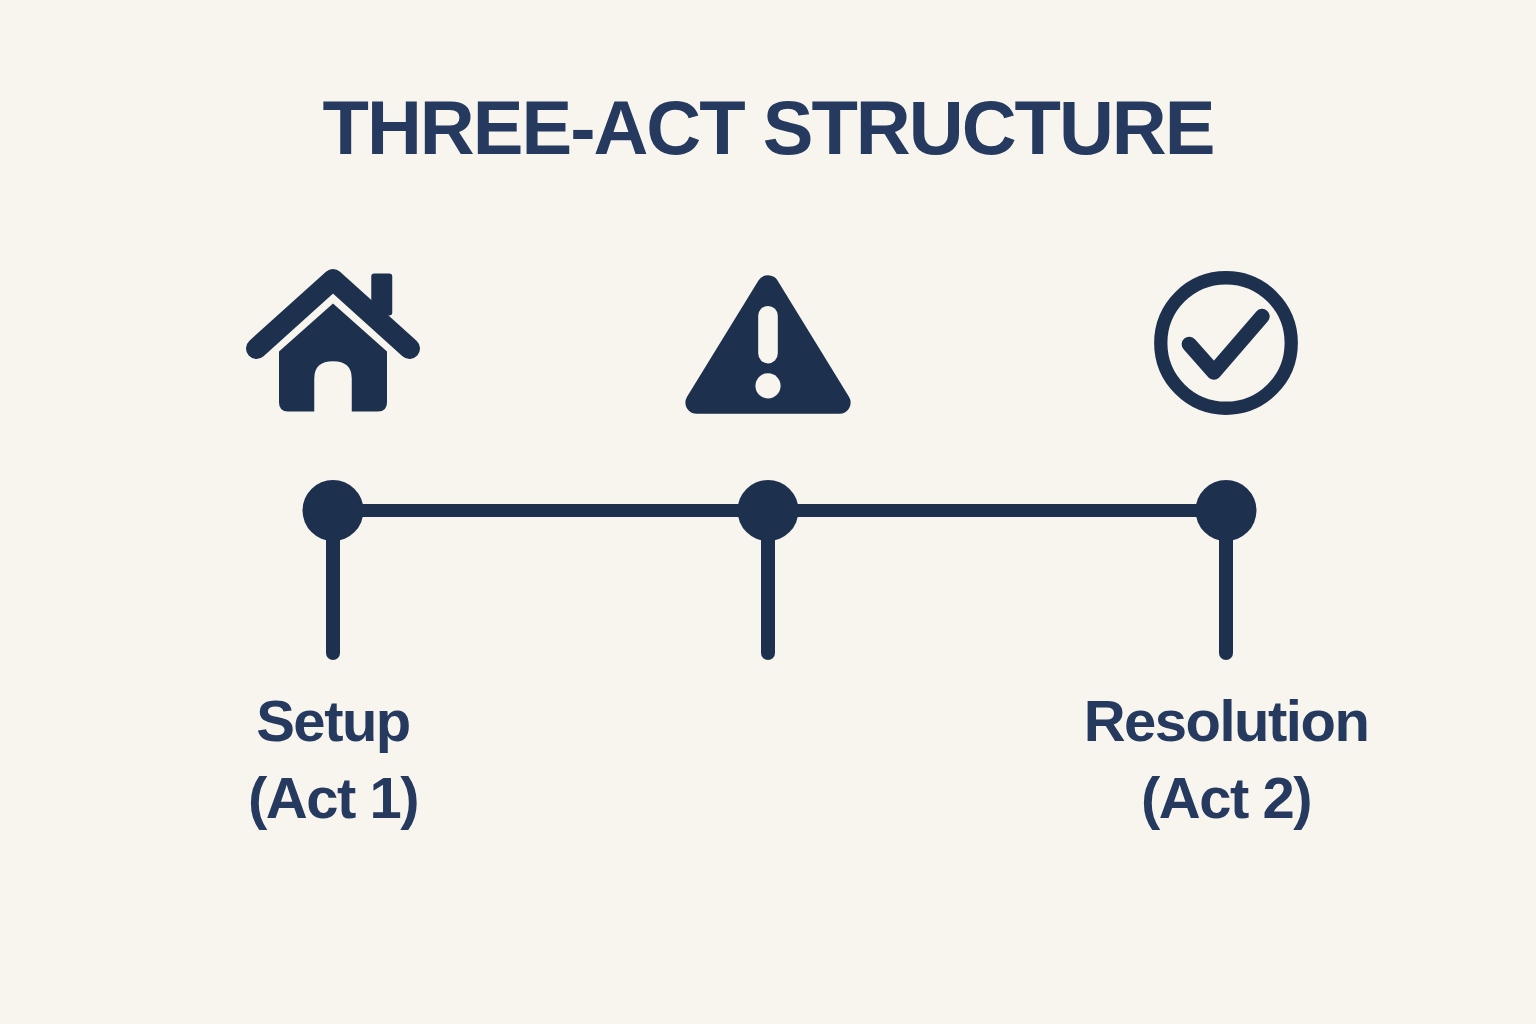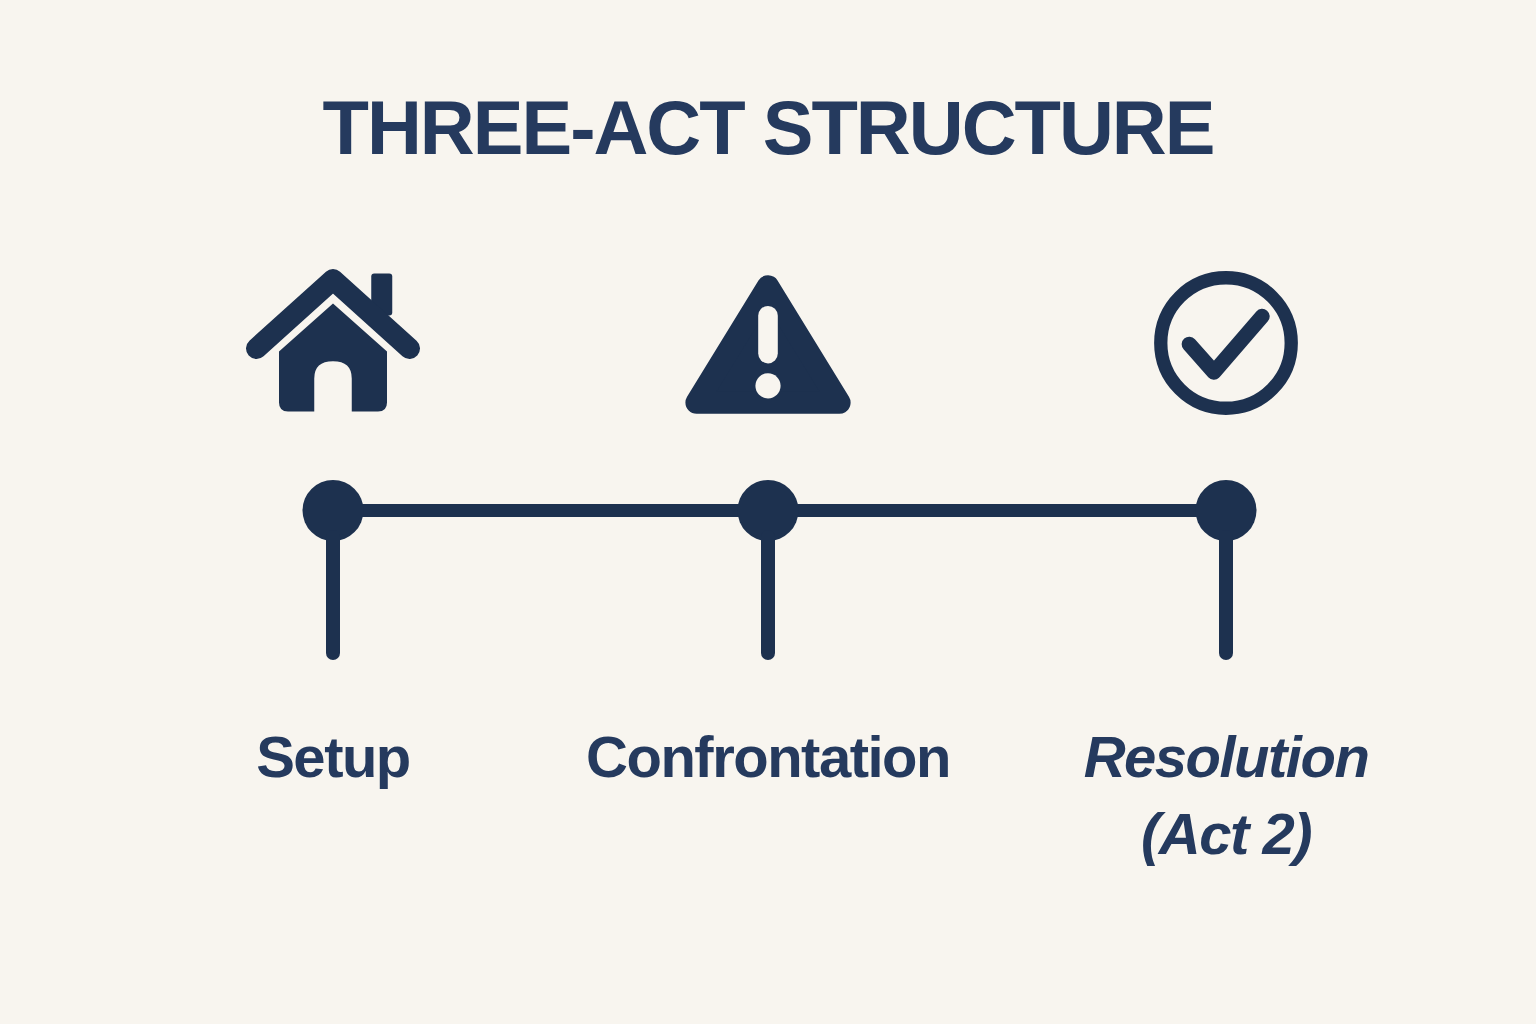--- a/index.html
+++ b/index.html
@@ -42,21 +42,21 @@
   }
 
   .stage {
     position: absolute;
     top: 0;
     width: 420px;
     height: 1024px;
   }
   .stage-setup         { left: 123px; }
   .stage-confrontation { left: 558px; }
-  .stage-resolution    { left: 1016px; font-style: italic; }
+  .stage-resolution    { left: 1016px; }
 
   .icon-wrap {
     position: absolute;
     left: 50%;
     transform: translateX(-50%);
     color: var(--shape);
     line-height: 0;
   }
   .icon-house    { top: 263px; }
   .icon-triangle { top: 268px; }
@@ -79,21 +79,21 @@
     left: 50%;
     transform: translateX(-50%);
     width: 14px;
     height: 130px;
     border-radius: 7px;
     background: var(--shape);
   }
 
   .stage-label {
     position: absolute;
-    top: 718px;
+    top: 682px;
     left: 0;
     width: 100%;
     text-align: center;
     font-size: 58px;
     font-weight: bold;
     letter-spacing: -1.5px;
     line-height: 1.33;
     color: var(--text);
     white-space: nowrap;
   }
@@ -112,35 +112,35 @@
       <svg width="180" height="153" viewBox="0 0 120 102" aria-hidden="true">
         <rect x="85.5" y="7" width="14" height="28" rx="2" fill="currentColor"></rect>
         <path d="M9 57 L60 11 L111 57" fill="none" stroke="currentColor" stroke-width="14" stroke-linecap="round" stroke-linejoin="round"></path>
         <path d="M24 59 L60 27 L96 59 V93 Q96 99 90 99 H72.5 V77 Q72.5 65.5 60 65.5 Q47.5 65.5 47.5 77 V99 H30 Q24 99 24 93 Z" fill="currentColor"></path>
       </svg>
     </span>
     <div class="timeline-dot"></div>
     <div class="timeline-stem"></div>
     <div class="stage-label">
       <div>Setup</div>
+      <div>(Act 1)</div>
     </div>
   </div>
 
   <div class="stage stage-confrontation">
     <span class="icon-wrap icon-triangle">
       <svg width="168" height="146" viewBox="0 0 120 104" aria-hidden="true">
         <path d="M60 13 L111 96 H9 Z" fill="currentColor" stroke="currentColor" stroke-width="16" stroke-linejoin="round"></path>
         <rect x="53" y="27" width="14" height="41" rx="7" fill="var(--background)"></rect>
         <circle cx="60" cy="84" r="9" fill="var(--background)"></circle>
       </svg>
     </span>
     <div class="timeline-dot"></div>
     <div class="timeline-stem"></div>
     <div class="stage-label">
-      <div>Confrontation</div>
     </div>
   </div>
 
   <div class="stage stage-resolution">
     <span class="icon-wrap icon-check">
       <svg width="152" height="152" viewBox="0 0 120 120" aria-hidden="true">
         <circle cx="60" cy="60" r="51.5" fill="none" stroke="currentColor" stroke-width="10.5"></circle>
         <path d="M31 61 L50.5 83 L88.5 39" fill="none" stroke="currentColor" stroke-width="12" stroke-linecap="round" stroke-linejoin="round"></path>
       </svg>
     </span>

